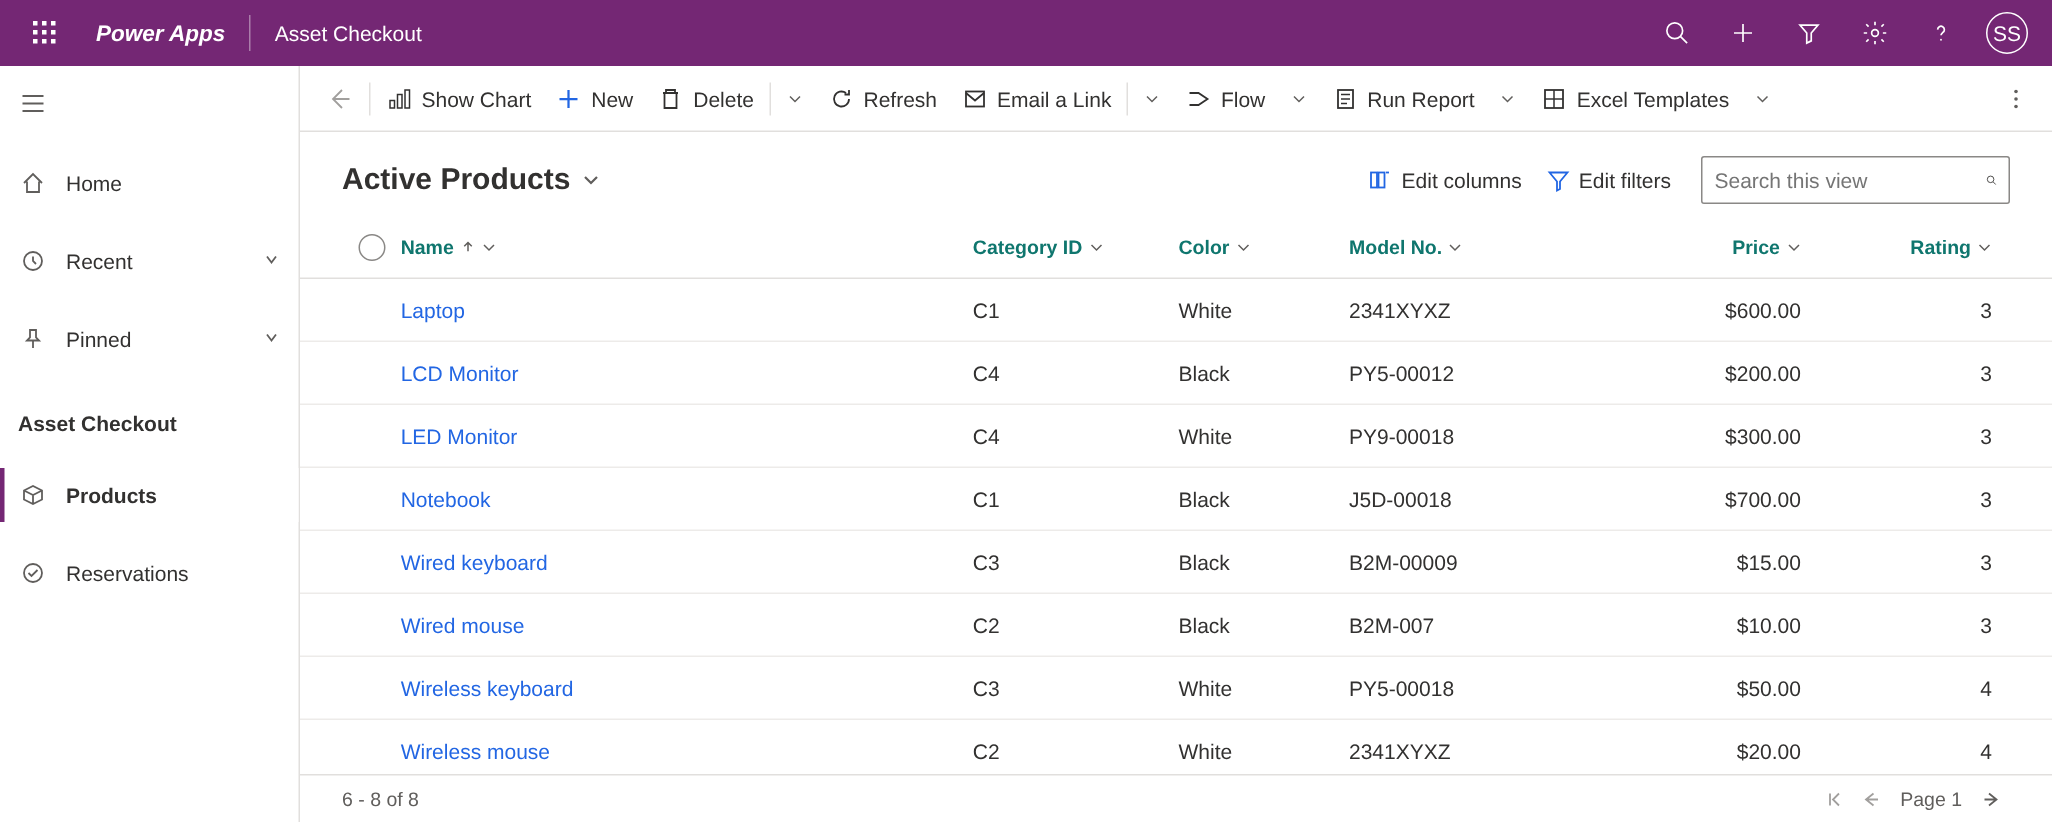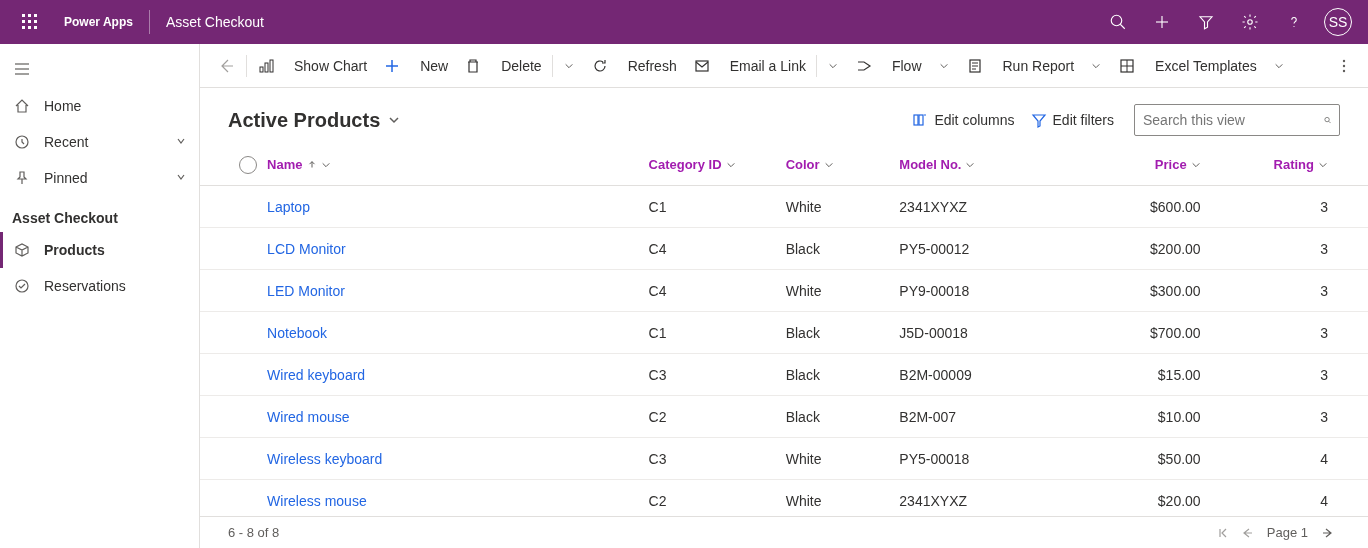--- a/index.html
+++ b/index.html
@@ -2,46 +2,46 @@
 <html><head>
 <meta charset="utf-8">
 <style>
 * { box-sizing: border-box; margin: 0; padding: 0; font-family: "Segoe UI", Arial, sans-serif; }
 body { width: 1368px; height: 548px; overflow: hidden; background: #fff; color: #323130; }
 
 
 .top-header { height: 44px; background: #742774; display: flex; align-items: center; color: #fff; padding: 0 8px; }
 .waffle { width: 44px; height: 44px; display: flex; align-items: center; justify-content: center; cursor: pointer; }
 .waffle svg { width: 16px; height: 16px; }
-.brand { font-weight: 600; font-size: 12px; padding: 0 12px; }
+.brand { font-weight: 600; font-size: 15px; padding: 0 12px; font-style: italic; }
 .brand-sep { width: 1px; height: 24px; background: rgba(255,255,255,0.4); margin: 0 4px; }
 .page-name { font-size: 14px; padding: 0 12px; }
 .top-spacer { flex: 1; }
 .top-icon-btn { width: 44px; height: 44px; display: flex; align-items: center; justify-content: center; cursor: pointer; }
 .top-icon-btn svg { width: 18px; height: 18px; stroke: #fff; fill: none; }
 .avatar { width: 28px; height: 28px; border-radius: 50%; border: 1px solid #fff; display: flex; align-items: center; justify-content: center; font-size: 14px; margin: 0 8px; cursor: pointer; }
 
 
 .shell { display: flex; height: calc(548px - 44px); }
-.sidebar { width: 200px; border-right: 1px solid #e1dfdd; display: flex; flex-direction: column; padding-top: 6px; font-size: 14px; }
+.sidebar { width: 200px; border-right: 1px solid #e1dfdd; display: flex; flex-direction: column; padding-top: 6px; font-size: 14px; gap: 16px; }
 .hamburger { width: 44px; height: 38px; display:flex; align-items:center; justify-content:center; cursor:pointer; }
 .hamburger svg { width:16px; height:16px; stroke:#605e5c; }
 .nav-item { height: 36px; display: flex; align-items: center; padding: 0 12px; cursor: pointer; color:#323130; }
 .nav-item .ic { width: 20px; height: 20px; margin-right: 12px; display:flex; align-items:center; justify-content:center; }
 .nav-item .ic svg { width:16px; height:16px; stroke:#605e5c; fill:none; }
 .nav-item .chev { margin-left: auto; }
 .nav-item.selected { background:#fff; border-left:3px solid #742774; padding-left:9px; font-weight:700; }
 .nav-section { font-weight:600; padding: 14px 12px 6px 12px; font-size:14px; }
 
 .main { flex:1; display:flex; flex-direction:column; min-width:0; }
 
 
 .cmdbar { height:44px; border-bottom:1px solid #e1dfdd; display:flex; align-items:center; padding:0 8px; font-size:14px; }
 .back-btn { width:36px; height:36px; display:flex; align-items:center; justify-content:center; cursor:pointer; color:#a19f9d; }
-.cmd { display:flex; align-items:center; height:36px; padding:0 8px; cursor:pointer; border-radius:2px;gap:13px; }
+.cmd { display:flex; align-items:center; height:36px; padding:0 8px; cursor:pointer; border-radius:2px; }
 .cmd .ic { width:18px; height:18px; margin-right:6px; display:flex; align-items:center; justify-content:center; }
 .cmd .ic svg { width:16px; height:16px; }
 .cmd-sep { width:1px; height:22px; background:#e1dfdd; margin:0 2px; }
 .chev-small { width:28px; height:36px; display:flex; align-items:center; justify-content:center; cursor:pointer; }
 .chev-small svg { width:10px; height:10px; stroke:#605e5c; fill:none; }
 .cmd-spacer { flex:1; }
 .overflow-btn { width:32px; height:36px; display:flex; align-items:center; justify-content:center; cursor:pointer; }
 
 
 .viewheader { display:flex; align-items:center; padding:16px 28px 8px 28px; }
@@ -49,21 +49,21 @@
 .viewtitle svg { width:12px; height:12px; margin-left:8px; stroke:#605e5c; fill:none; }
 .view-spacer { flex:1; }
 .vh-btn { display:flex; align-items:center; font-size:14px; color:#323130; padding:6px 8px; cursor:pointer; border-radius:2px; }
 .vh-btn svg { width:16px; height:16px; margin-right:6px; stroke:#2266e3; fill:none; }
 .searchbox { width:206px; height:32px; border:1px solid #8a8886; border-radius:2px; display:flex; align-items:center; padding:0 8px; margin-left:12px; }
 .searchbox input { flex:1; border:none; outline:none; font-size:14px; background:transparent; }
 .searchbox svg { width:16px; height:16px; stroke:#323130; fill:none; }
 
 
 .grid { flex:1; overflow:auto; padding:0 0 0 0; }
-.ghead { display:flex; align-items:center; height:42px; border-bottom:1px solid #e1dfdd; font-size:13px; color:#a21caf; font-weight:600; padding:0 28px; }
+.ghead { display:flex; align-items:center; height:42px; border-bottom:1px solid #e1dfdd; font-size:13px; color:#0f766e; font-weight:600; padding:0 28px; }
 .ghead .col, .grow .col { padding-right:12px; }
 .chead { width:40px; display:flex; align-items:center; justify-content:center; }
 .col-name { width:390px; }
 .col-cat { width:140px; }
 .col-color { width:116px; }
 .col-model { width:190px; }
 .col-price { width:130px; text-align:right; }
 .col-rating { width:130px; text-align:right; }
 .colhdr { display:flex; align-items:center; cursor:pointer; }
 .colhdr svg { width:10px; height:10px; stroke:#605e5c; fill:none; margin-left:4px; }

